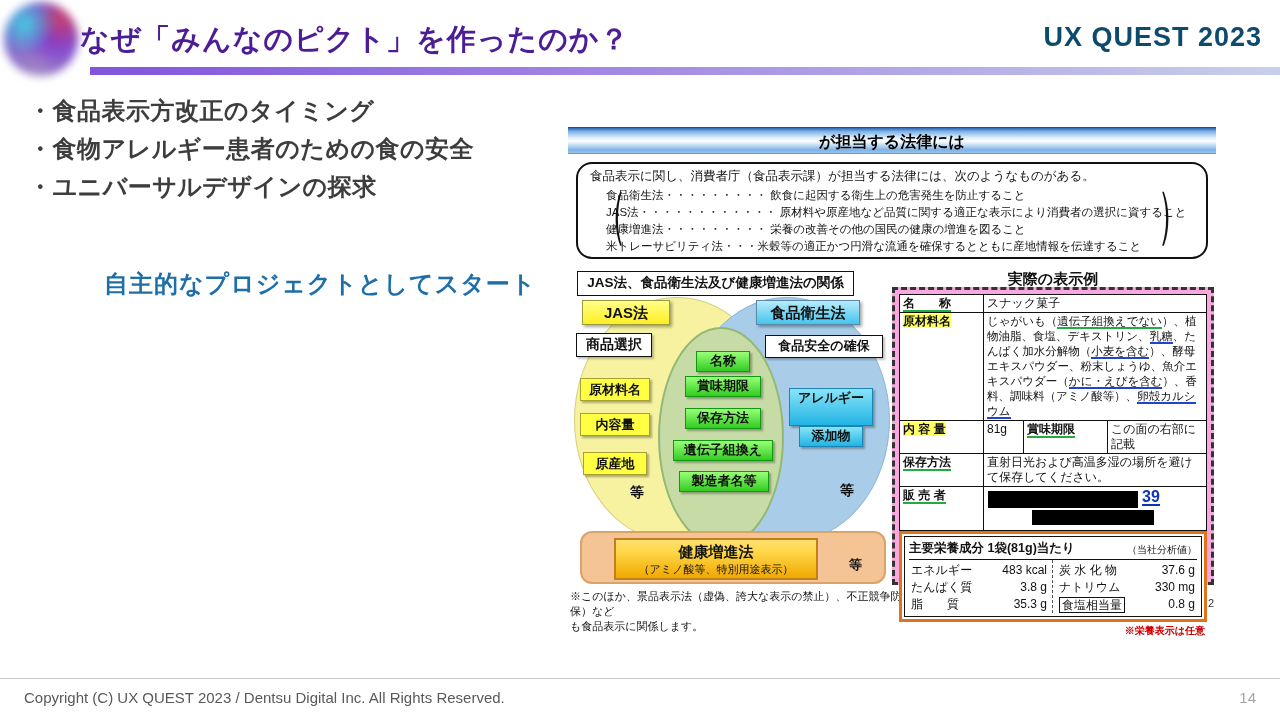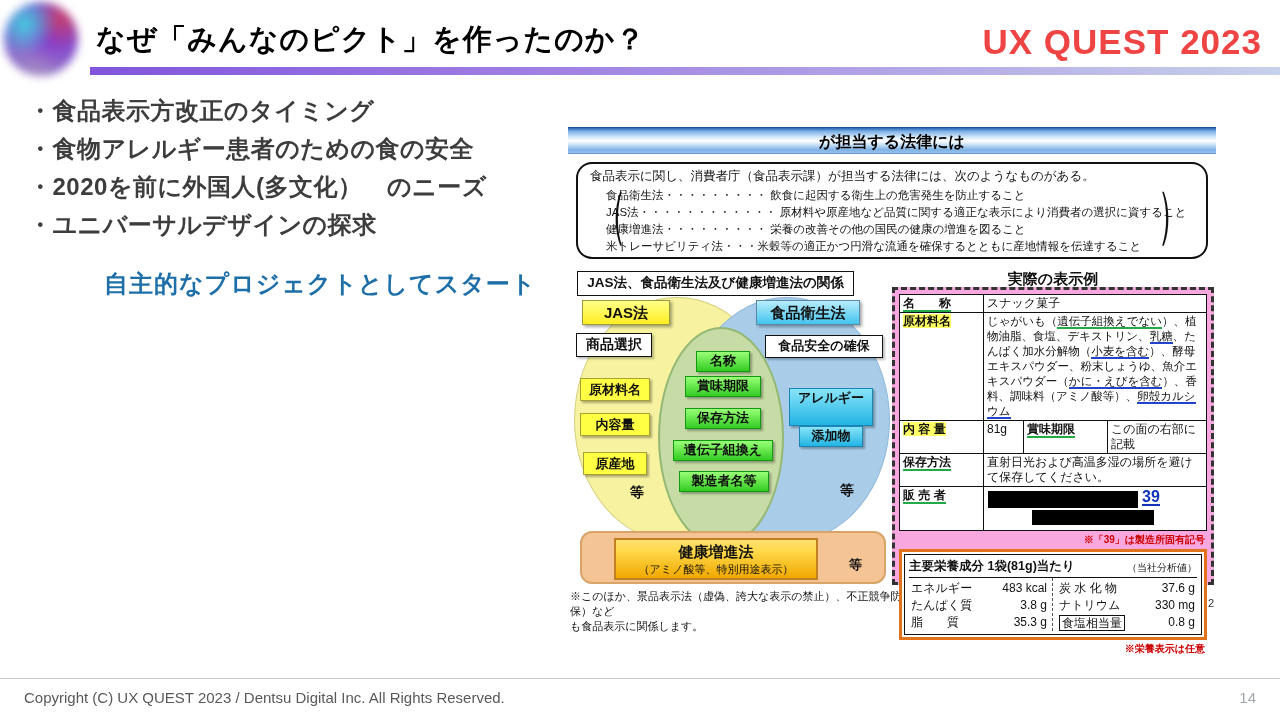--- a/index.html
+++ b/index.html
@@ -9,24 +9,24 @@
 
   
   .logo { position:absolute; left:4px; top:2px; width:74px; height:74px; border-radius:50%;
     background:
       radial-gradient(circle at 28% 30%, rgba(64,216,224,.95) 0%, rgba(64,216,224,0) 42%),
       radial-gradient(circle at 78% 22%, rgba(208,64,96,.9) 0%, rgba(208,64,96,0) 38%),
       radial-gradient(circle at 62% 45%, rgba(128,40,210,.95) 0%, rgba(128,40,210,0) 62%),
       radial-gradient(circle at 48% 82%, rgba(168,152,192,.95) 0%, rgba(168,152,192,0) 65%),
       #7a4fd0;
     filter: blur(4px); }
-  .page-title { position:absolute; left:96px; top:20px; font-size:29px; font-weight:bold;
-    color:#000000; letter-spacing:1px; }
-  .brand { position:absolute; right:18px; top:22px; font-size:35px; font-weight:bold;
-    color:#ef4444; letter-spacing:1px; }
+  .page-title { position:absolute; left:80px; top:20px; font-size:29px; font-weight:bold;
+    color:#4c1d95; letter-spacing:1px; }
+  .brand { position:absolute; right:18px; top:22px; font-size:27px; font-weight:bold;
+    color:#0c4a6e; letter-spacing:1px; }
   .title-rule { position:absolute; left:90px; top:67px; width:1190px; height:8px;
     background:linear-gradient(90deg,#8055dc 0%,#9d7ce2 35%,#c7d0ea 100%); }
 
   
   .bullets { position:absolute; left:28px; top:92px; }
   .bullet { height:38px; line-height:38px; font-size:24px; font-weight:600; color:#3d3d3d; letter-spacing:0.5px; }
   .highlight { position:absolute; left:104px; top:268px; font-size:24px; font-weight:bold;
     color:#1e6fa8; letter-spacing:1px; }
 
   
@@ -121,21 +121,20 @@
 <div class="slide">
 
   <div class="logo"></div>
   <div class="page-title">なぜ「みんなのピクト」を作ったのか？</div>
   <div class="brand">UX QUEST 2023</div>
   <div class="title-rule"></div>
 
   <div class="bullets">
     <div class="bullet">・食品表示方改正のタイミング</div>
     <div class="bullet">・食物アレルギー患者のための食の安全</div>
-    <div class="bullet">・2020を前に外国人(多文化）　のニーズ</div>
     <div class="bullet">・ユニバーサルデザインの探求</div>
   </div>
   <div class="highlight">自主的なプロジェクトとしてスタート</div>
 
   <div class="figure">
 
     <div class="fig-titlebar">が担当する法律には</div>
 
     <div class="law-box">
       <div class="law-intro">食品表示に関し、消費者庁（食品表示課）が担当する法律には、次のようなものがある。</div>
@@ -213,21 +212,20 @@
         <tr>
           <td class="lab"><span class="u-green-lab">販 売 者</span></td>
           <td colspan="3" class="seller-cell">
             <span class="bar1"></span>
             <span class="code39">39</span>
             <span class="bar2"></span>
           </td>
         </tr>
       </tbody>
         </table>
-      <div class="red-note">※「39」は製造所固有記号</div>
       <div class="nut-box">
         <div class="nut-inner">
           <div class="nut-head">
             <span class="h1">主要栄養成分 1袋(81g)当たり</span>
             <span class="h2">（当社分析値）</span>
           </div>
           <div class="nut-body">
             <div class="nut-col left">
               <div class="nut-row">
                 <span>エネルギー</span>

